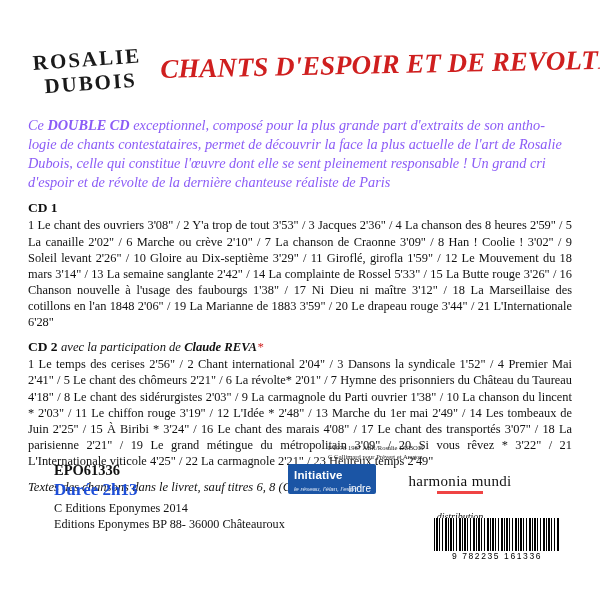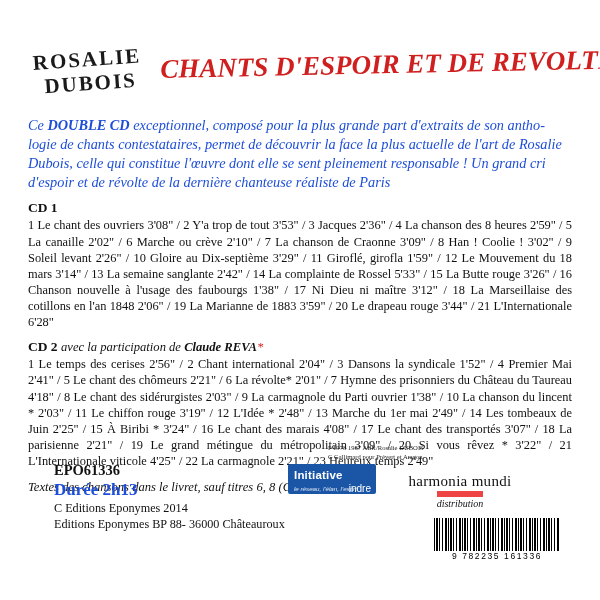--- a/index.html
+++ b/index.html
@@ -61,21 +61,21 @@
     transform: rotate(-1.2deg);
     transform-origin: left top;
   }
   
   .blurb {
     margin: 14px 16px 0 16px;
     font-family: "Liberation Serif", serif;
     font-style: italic;
     font-size: 14.3px;
     line-height: 1.32;
-    color: #1d4ed8;
+    color: #8b5cf6;
     text-align: left;
   }
   .blurb b {
     font-weight: bold;
     font-style: italic;
   }
   
   .disc {
     margin: 9px 16px 0 16px;
   }
@@ -249,23 +249,23 @@
     font-size: 15px;
     letter-spacing: .3px;
     color: #111;
     margin-top: 11px;
   }
   .logo-hm .hm2 {
     font-family: "Liberation Serif", serif;
     font-style: italic;
     font-size: 10px;
     color: #111;
-    border-top: 6px solid #ef4444;
+    border-top: 3px solid #ef4444;
     margin-top: 1px;
-    padding-top: 1px;
+    padding-top: 17px;
     display: inline-block;
   }
   
   .barcode {
     position: absolute;
     right: 8px;
     bottom: 0px;
     width: 126px;
     height: 44px;
     padding-left: 12px;

